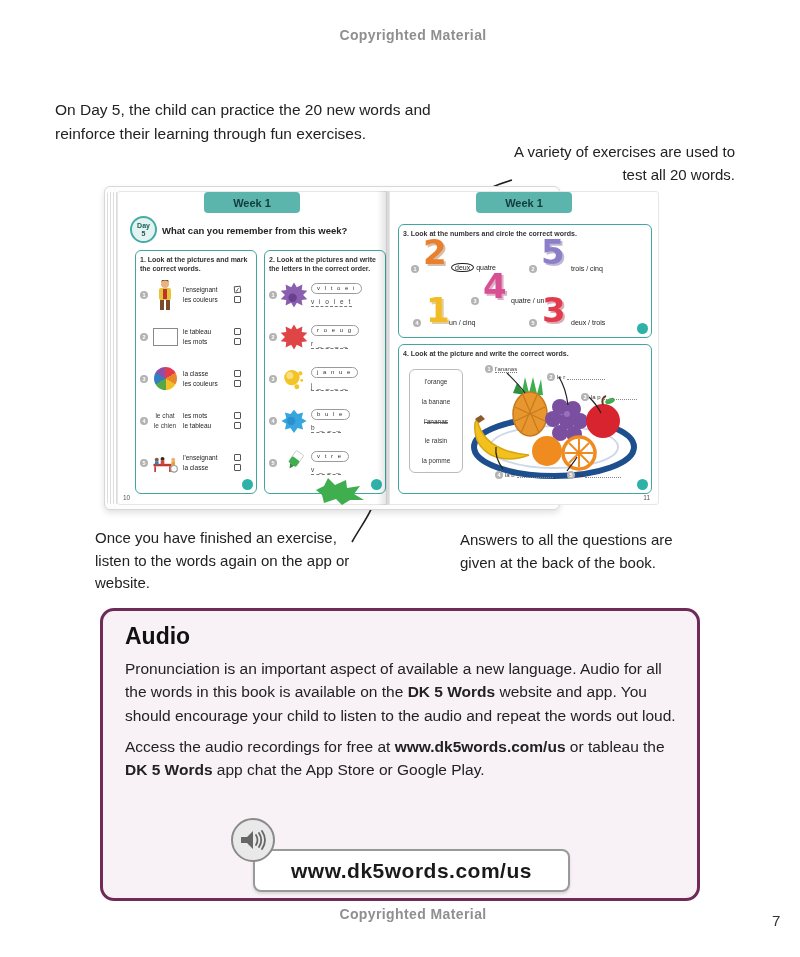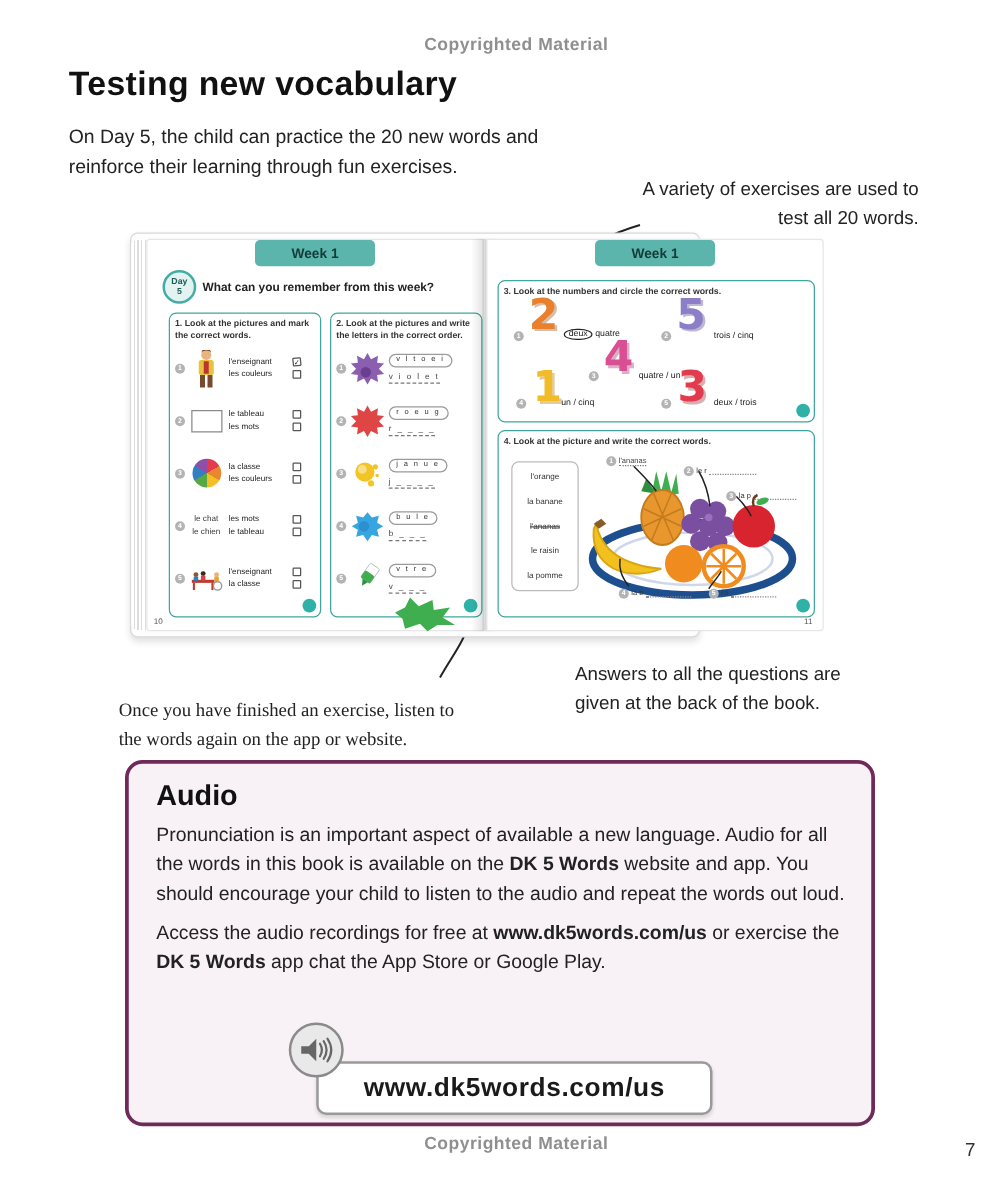--- a/index.html
+++ b/index.html
@@ -100,21 +100,20 @@
 
   svg { display:block; }
 </style>
 </head>
 <body>
 
 <div class="page">
 
   <div class="abs copyright" style="top:27px;">Copyrighted Material</div>
 
-  <div class="abs page-title" style="left:55px; top:52px;">Testing new vocabulary</div>
   <div class="abs intro" style="left:55px; top:98px;">On Day 5, the child can practice the 20 new words and reinforce their learning through fun exercises.</div>
 
   <div class="abs annot" style="left:503px; top:141px; width:232px; text-align:right;">A variety of exercises are used to test all 20 words.</div>
 
   <svg class="abs" style="left:0; top:0; pointer-events:none;" width="800" height="957">
     <defs>
       <marker id="ah" markerWidth="7" markerHeight="7" refX="5" refY="3.5" orient="auto">
         <path d="M0,0 L6,3.5 L0,7 Z" fill="#222"></path>
       </marker>
     </defs>
@@ -452,29 +451,29 @@
           <span class="dotline" style="width:36px;"></span>
         </span>
 
         <div class="abs audio-dot" style="right:3px; bottom:3px;"></div>
       </div>
 
       <div class="abs tiny-pnum" style="right:8px; bottom:3px;">11</div>
     </div>
   </div>
 
-  <div class="abs caption" style="left:95px; top:558px; width:278px;font-family:Liberation Serif, serif;">Once you have finished an exercise, listen to the words again on the app or website.</div>
+  <div class="abs caption" style="left:95px; top:527px; width:278px;">Once you have finished an exercise, listen to the words again on the app or website.</div>
   <div class="abs caption" style="left:460px; top:529px; width:252px;">Answers to all the questions are given at the back of the book.</div>
 
   <div class="abs audio-box">
     <div class="abs audio-title" style="left:22px; top:12px;text-align:center;">Audio</div>
 
     <p class="abs audio-p" style="left:22px; top:46px;"><span>Pronunciation is an important aspect of available a new language. Audio for all the words in this book is available on the </span><b>DK 5 Words</b><span> website and app. You should encourage your child to listen to the audio and repeat the words out loud.</span></p>
 
-    <p class="abs audio-p" style="left:22px; top:124px;"><span>Access the audio recordings for free at </span><b>www.dk5words.com/us</b><span> or exercise the </span><b>DK 5 Words</b><span> app chat the App Store or Google Play.</span></p>
+    <p class="abs audio-p" style="left:22px; top:124px;"><span>Access the audio recordings for free at </span><b>www.dk5words.com/us</b><span> or tableau the </span><b>DK 5 Words</b><span> app chat the App Store or Google Play.</span></p>
 
 
     <div class="abs speaker-circle" style="left:128px; top:207px; z-index:2;">
       <svg width="28" height="24" viewBox="0 0 28 24">
         <polygon points="2,9 8,9 14,3 14,21 8,15 2,15" fill="#666"></polygon>
         <path d="M17,7 q3,5 0,10 M20,5 q4.5,7 0,14 M23,3 q6,9 0,18" stroke="#666" stroke-width="1.8" fill="none" stroke-linecap="round"></path>
       </svg>
     </div>
 
     <div class="abs url-button" style="left:150px; top:238px;">www.dk5words.com/us</div>

